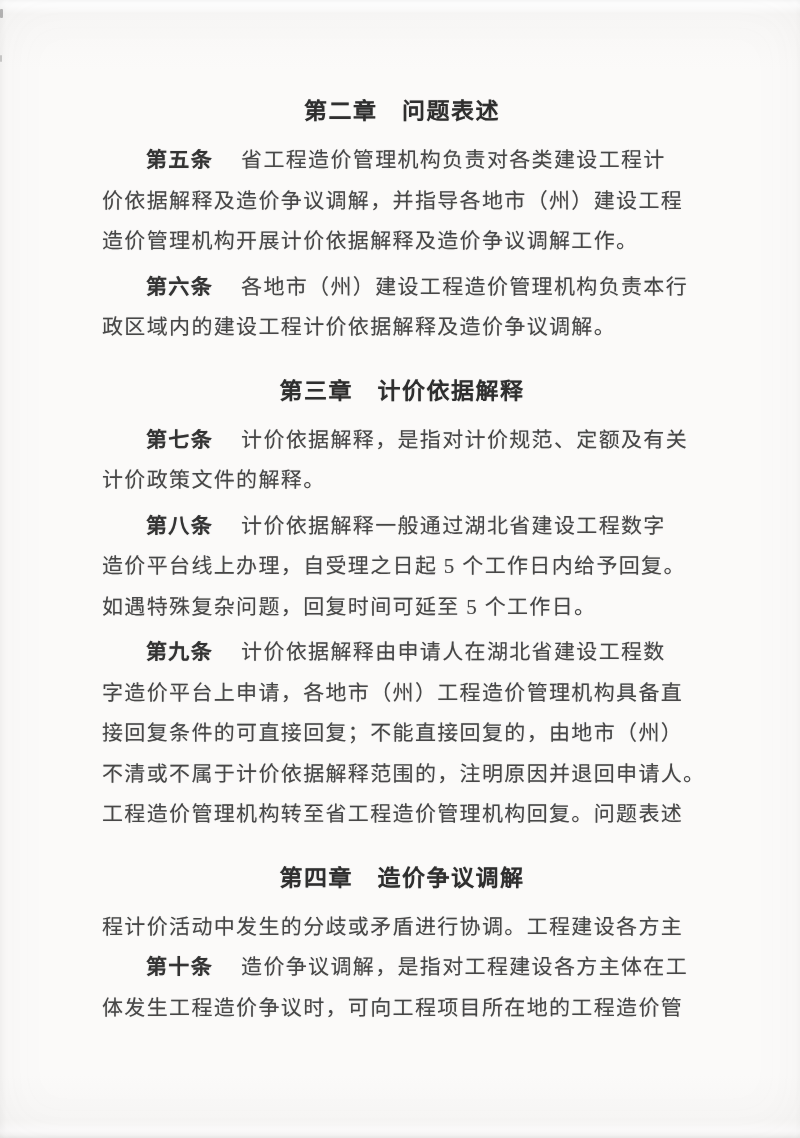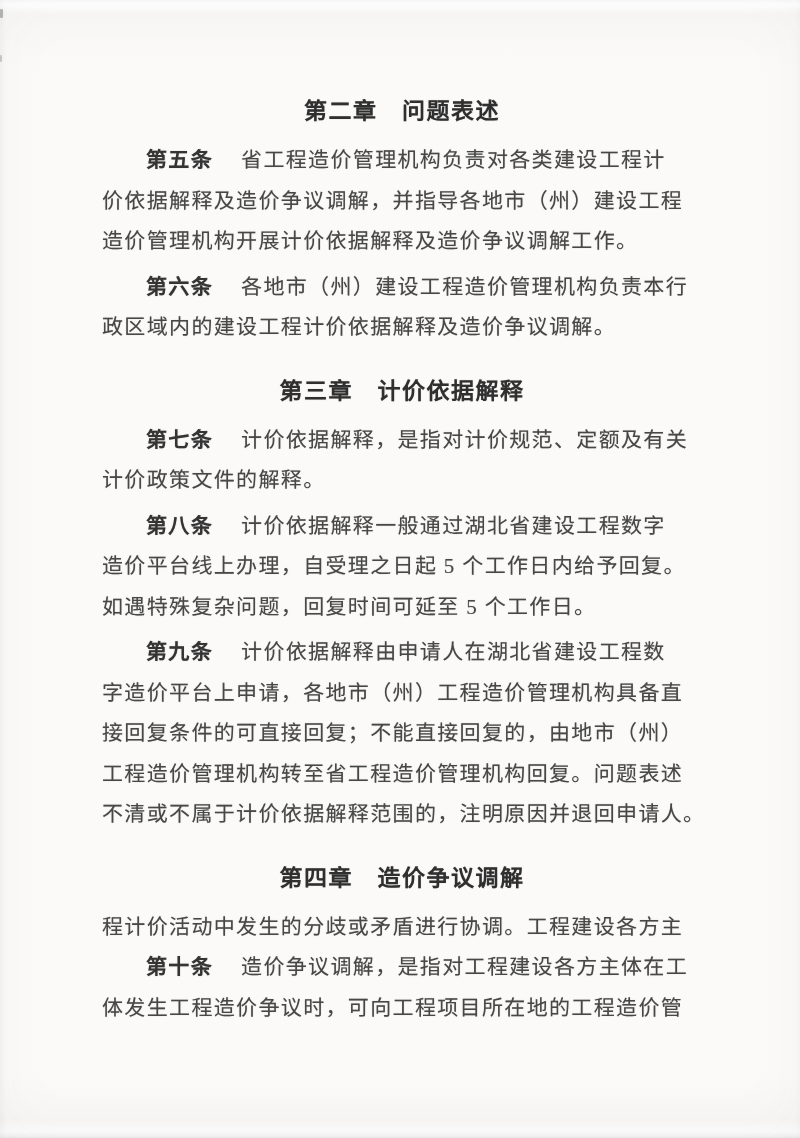--- a/index.html
+++ b/index.html
@@ -107,22 +107,22 @@
       </p>
       <p class="article">
         <span class="line first"><span class="num">第八条</span><span>计价依据解释一般通过湖北省建设工程数字</span></span>
         <span class="line">造价平台线上办理，自受理之日起 5 个工作日内给予回复。</span>
         <span class="line">如遇特殊复杂问题，回复时间可延至 5 个工作日。</span>
       </p>
       <p class="article">
         <span class="line first"><span class="num">第九条</span><span>计价依据解释由申请人在湖北省建设工程数</span></span>
         <span class="line">字造价平台上申请，各地市（州）工程造价管理机构具备直</span>
         <span class="line">接回复条件的可直接回复；不能直接回复的，由地市（州）</span>
+        <span class="line">不清或不属于计价依据解释范围的，注明原因并退回申请人。</span>
         <span class="line">工程造价管理机构转至省工程造价管理机构回复。问题表述</span>
-        <span class="line">不清或不属于计价依据解释范围的，注明原因并退回申请人。</span>
       </p>
       <h2 class="chapter">第四章　造价争议调解</h2>
       <p class="article">
         <span class="line">程计价活动中发生的分歧或矛盾进行协调。工程建设各方主</span>
         <span class="line first"><span class="num">第十条</span><span>造价争议调解，是指对工程建设各方主体在工</span></span>
         <span class="line">体发生工程造价争议时，可向工程项目所在地的工程造价管</span>
       </p>
     </div>
 </div>
 

